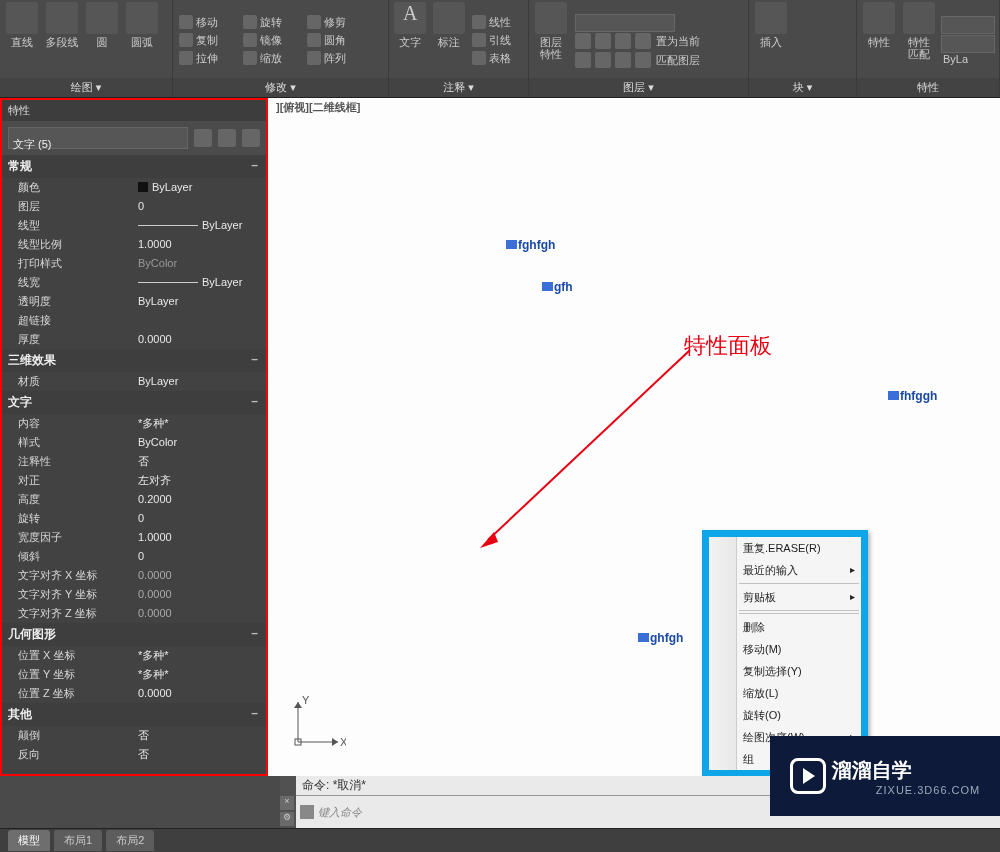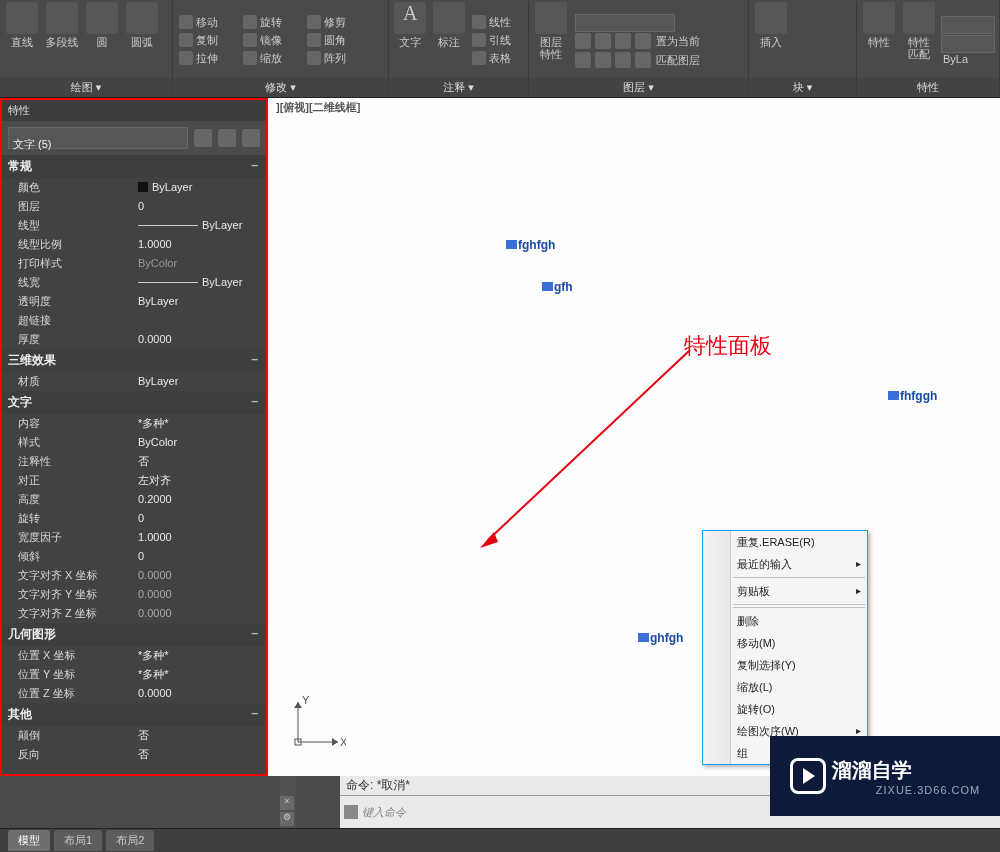--- a/index.html
+++ b/index.html
@@ -44,32 +44,32 @@
 .canvas { flex: 1; background: #fdfdfd; position: relative; overflow:hidden; }
 .doc-tab { position: absolute; top: 2px; left: 8px; background: transparent; color: #555; font-size: 11px; font-weight:bold; }
 .gtext { position: absolute; color: #1a49a8; font-size: 12px; font-weight: bold; }
 .gtext::before { content:""; display:inline-block; width:11px; height:9px; background:#3a6fd8; margin-right:1px; position:relative; top:0; }
 .anno { position: absolute; color: #e60012; font-size: 22px; left:416px; top:233px; font-family: "SimSun"; }
 .arrow { position:absolute; left:212px; top:242px; }
 .arrow svg { width: 260px; height: 210px; }
 .ucs { position:absolute; left:18px; bottom:20px; }
 
 
-.ctx { position: absolute; right: 132px; top: 432px; width: 166px; background: #f5f5f5; border: 1px solid #0ea5e9; box-shadow: 2px 2px 4px rgba(0,0,0,.3); z-index: 50; }
+.ctx { position: absolute; right: 132px; top: 432px; width: 166px; background: #f5f5f5; border: 7px solid #0ea5e9; box-shadow: 2px 2px 4px rgba(0,0,0,.3); z-index: 50; }
 .ctx-col { width: 28px; background: linear-gradient(to right,#f3f3f3,#e8e8e8); position:absolute; left:0; top:0; bottom:0; border-right:1px solid #ccc;}
 .ctx-item { position: relative; height: 22px; line-height: 22px; padding-left: 34px; color: #222; cursor: default; }
 .ctx-item.sub::after { content: "▸"; position: absolute; right: 6px; font-size: 10px; }
 .ctx-sep { height: 1px; background: #c0c0c0; margin: 2px 2px 2px 30px; }
 
 
 .cmd-wrap { height: 52px; background: #4a4a4a; display:flex; }
 .cmd-side { width:280px; }
 .cmd-tabs { width:16px; background:#515151; display:flex; flex-direction:column; justify-content:flex-end; gap:2px; padding-bottom:2px; }
 .cmd-tabs div { width:14px; height:14px; background:#6a6a6a; font-size:9px; text-align:center; color:#ccc;}
-.cmd-body { flex:1; background:#eaeaea; color:#333; display:flex; flex-direction:column; font-family: "SimSun"; margin-left: 44px; }
+.cmd-body { flex:1; background:#eaeaea; color:#333; display:flex; flex-direction:column; font-family: "SimSun"; }
 .cmd-line { padding: 1px 6px; font-size:12px; }
 .cmd-input { border-top:1px solid #999; height:20px; display:flex; align-items:center; padding:16px 4px; background:#eaeaea; }
 .cmd-input .p { width:14px; height:14px; background:#888; margin-right:4px;}
 
 .status { height: 24px; background: #3f3f3f; border-top:1px solid #222; display:flex; align-items:center; padding-left:8px; gap:4px; }
 .st-tab { background:#5d5d5d; color:#ccc; padding:3px 10px; font-size:11px; border-radius:3px 3px 0 0;}
 .st-tab.act { background:#6e6e6e; color:#fff;}
 
 .watermark { position:absolute; right:0; bottom:36px; width:230px; height:80px; background:#0d1a3a; display:flex; align-items:center; justify-content:center; gap:6px; z-index:60; color:#fff; }
 .wm-play { width:36px; height:36px; border:3px solid #fff; border-radius:8px; display:flex; align-items:center; justify-content:center;}

